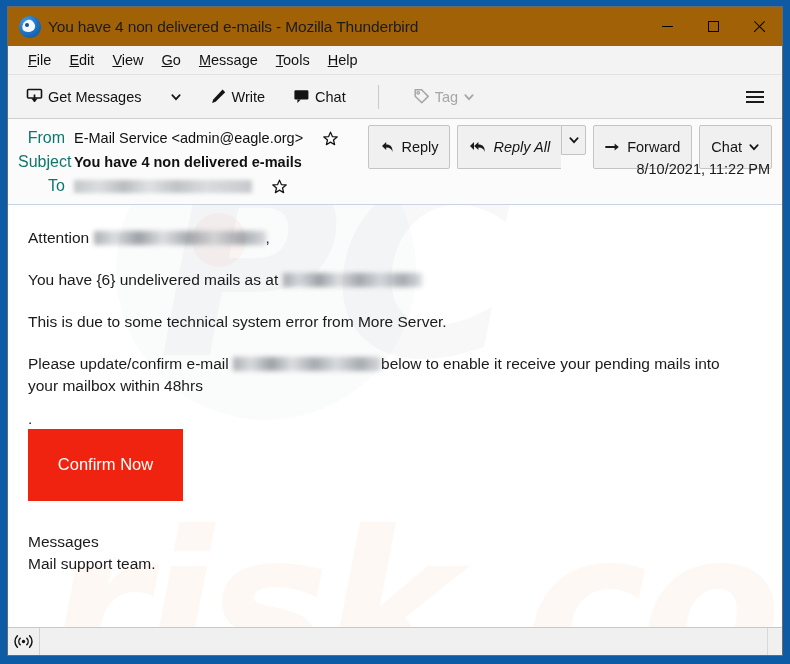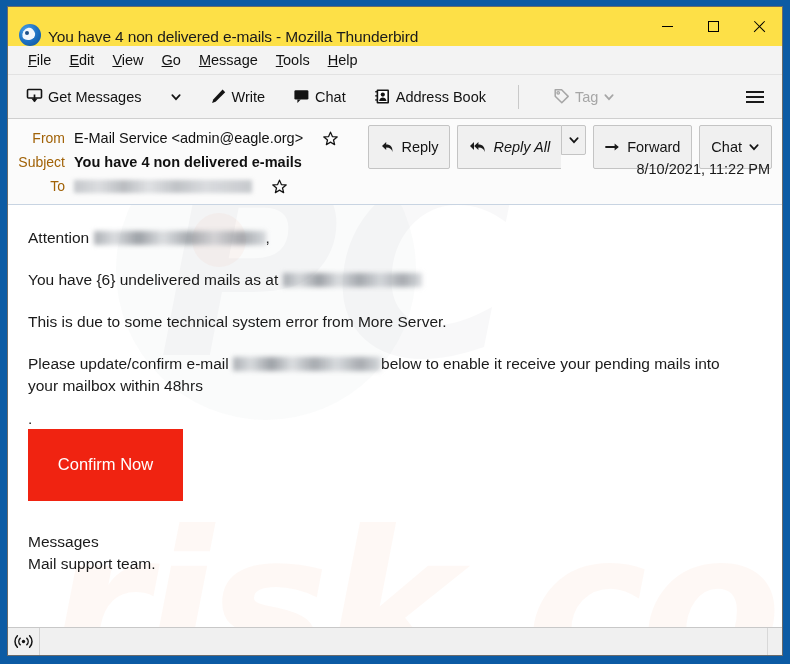--- a/index.html
+++ b/index.html
@@ -28,23 +28,23 @@
     border: 1px solid #6a6a6a;
     display: flex;
     flex-direction: column;
     overflow: hidden;
   }
 
   
   .titlebar {
     height: 39px;
     min-height: 39px;
-    background: #fde047;
-    display: flex;
-    align-items: flex-end;
+    background: #a16207;
+    display: flex;
+    align-items: center;
     position: relative;
   }
   .tb-logo {
     width: 22px; height: 22px;
     margin-left: 11px;
     border-radius: 50%;
     background: radial-gradient(circle at 34% 30%, #4aa3e8 0%, #1f73c4 48%, #0b4f96 100%);
     position: relative;
     flex: none;
     overflow: hidden;
@@ -189,22 +189,22 @@
   .hdr-row {
     display: flex;
     align-items: center;
     min-height: 24px;
   }
   .hdr-label {
     width: 56px;
     min-width: 56px;
     text-align: right;
     padding-right: 9px;
-    font-size: 14px;
-    color: #a16207;
+    font-size: 16px;
+    color: #0f766e;
     white-space: nowrap;
   }
   .hdr-value {
     font-size: 14.5px;
     color: #111;
     white-space: nowrap;
     display: flex;
     align-items: center;
     gap: 20px;
     justify-content: center;
@@ -454,32 +454,20 @@
       </div>
 
       <div class="tool">
         <svg width="17" height="17" viewBox="0 0 17 17">
           <rect x="1.4" y="2.2" width="14" height="9.4" rx="1.3" fill="#141414"></rect>
           <path d="M4.4 11.4 L4.4 15 L7.8 11.4 Z" fill="#141414"></path>
         </svg>
         <span>Chat</span>
       </div>
 
-      <div class="tool">
-        <svg width="17" height="17" viewBox="0 0 17 17">
-          <rect x="2.6" y="1.4" width="12.4" height="14.2" rx="1" fill="#141414"></rect>
-          <rect x="4.2" y="3" width="9.2" height="11" fill="#ffffff"></rect>
-          <circle cx="8.8" cy="6.6" r="2.1" fill="#141414"></circle>
-          <path d="M5.1 13 c0.5 -2.6 2.1 -3.5 3.7 -3.5 c1.6 0 3.2 0.9 3.7 3.5 Z" fill="#141414"></path>
-          <rect x="1.2" y="3.1" width="2.2" height="1.3" fill="#141414"></rect>
-          <rect x="1.2" y="7.2" width="2.2" height="1.3" fill="#141414"></rect>
-          <rect x="1.2" y="11.3" width="2.2" height="1.3" fill="#141414"></rect>
-        </svg>
-        <span>Address Book</span>
-      </div>
 
       <div class="tbsep wide"></div>
 
       <div class="tool disabled">
         <svg width="17" height="17" viewBox="0 0 17 17">
           <path d="M8.6 1.8 L15.2 8.4 L8.8 14.8 L2.2 8.2 L2.2 1.8 Z" fill="none" stroke="#a6a6a6" stroke-width="1.5" stroke-linejoin="round"></path>
           <circle cx="5.2" cy="4.8" r="1.25" fill="none" stroke="#a6a6a6" stroke-width="1.3"></circle>
         </svg>
         <span>Tag</span>
         <svg width="12" height="12" viewBox="0 0 12 12">

